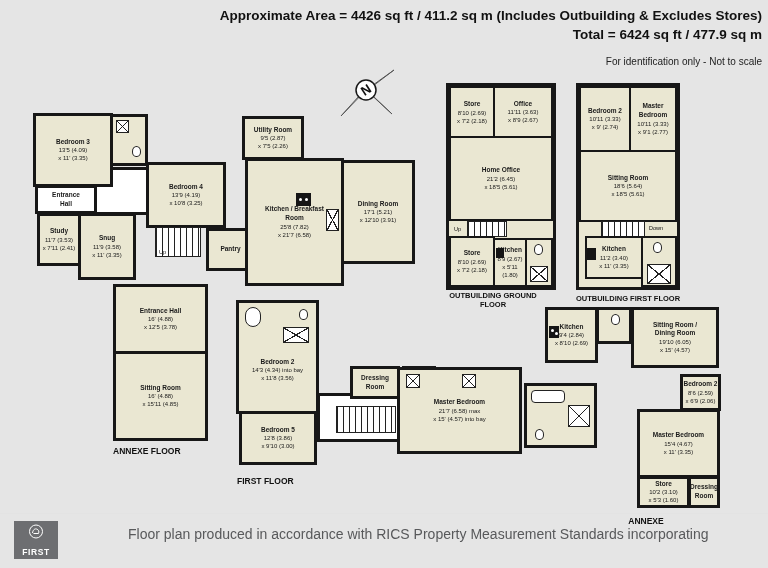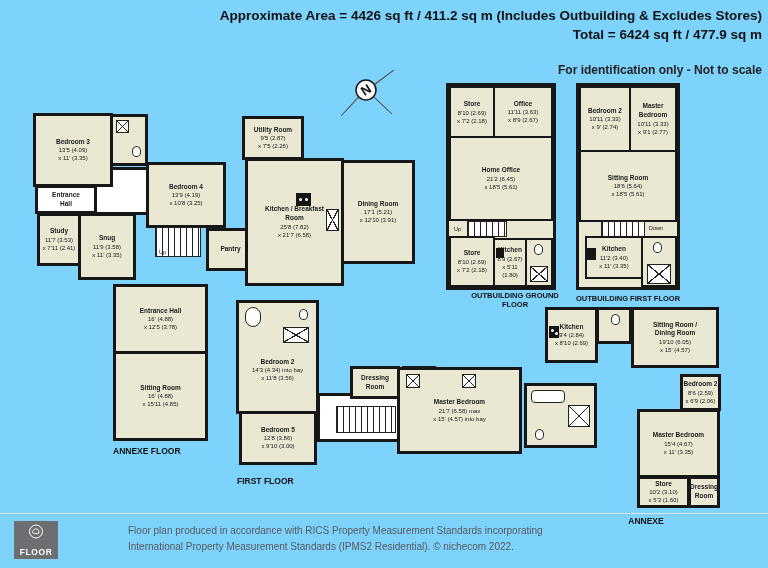--- a/index.html
+++ b/index.html
@@ -1,22 +1,22 @@
 <!DOCTYPE html>
 <html><head>
 <meta charset="utf-8">
 <style>
   html,body { margin:0; padding:0; background:#fff; }
-  .canvas { position:relative; width:768px; height:568px; background:#7dd3fc; overflow:hidden;
+  .canvas { position:relative; width:768px; height:568px; background:#e5e5e5; overflow:hidden;
             font-family:"Liberation Sans","DejaVu Sans",sans-serif; color:#111; }
 
   
   .hdr { position:absolute; top:6px; right:6px; text-align:right; }
   .h-line { font-size:13.5px; line-height:19px; font-weight:bold; letter-spacing:0; }
-  .h-note { font-size:12px; margin-top:19px; color:#222; font-weight:bold; }
+  .h-note { font-size:10px; margin-top:12px; color:#222; font-weight:normal; }
 
   
   .room { position:absolute; box-sizing:border-box; background:#eae7d2; border:3px solid #171717;
           display:flex; flex-direction:column; align-items:center; justify-content:center;
           text-align:center; color:#1a1a1a; }
   .room.white { background:#fff; }
   .room.in { border-width:2px; }
   .rn { font-weight:bold; font-size:6.5px; line-height:1.35; }
   .rn.wrap { max-width:60px; }
   .rn.wrap-narrow { max-width:34px; }
@@ -48,21 +48,21 @@
   
   .foot-rule { position:absolute; left:0; right:0; top:513px; border-top:1px solid #e3e3e3; }
   .rics { position:absolute; left:14px; top:521px; width:44px; height:38px; background:#6d6e71; color:#fff;
           box-sizing:border-box; display:flex; flex-direction:column; align-items:center; justify-content:flex-end;
           padding-bottom:2px; }
   .rics .brand { font-weight:bold; font-size:8.5px; letter-spacing:0.6px; }
   .rics svg { position:absolute; top:3px; left:13px; }
   .badge { position:absolute; left:60px; top:521px; width:60px; height:38px; box-sizing:border-box;
            border:2px solid #6d6e71; border-radius:0 0 12px 0; background:#fff; color:#6d6e71;
            font-weight:bold; font-size:7.5px; line-height:1.3; padding:3px 0 0 5px; }
-  .ftext { position:absolute; left:128px; top:523px; font-size:10px; color:#58595b; line-height:1.6; }
+  .ftext { position:absolute; left:128px; top:523px; font-size:14px; color:#58595b; line-height:1.6;text-align:right; }
 </style>
 </head>
 <body>
 
 <div class="canvas">
 
   <div class="hdr">
     <div class="h-line">Approximate Area = 4426 sq ft / 411.2 sq m (Includes Outbuilding &amp; Excludes Stores)</div>
     <div class="h-line">Total = 6424 sq ft / 477.9 sq m</div>
     <div class="h-note">For identification only - Not to scale</div>
@@ -229,21 +229,21 @@
       <div class="stove" style="left:1px;top:8px;width:8px;height:10px"></div>
       <div class="rn">Kitchen</div>
       <div class="rd">8'9 (2.67)</div>
       <div class="rd">x 5'11 (1.80)</div>
     </div>
     <div class="room in" style="left:76px;top:152px;width:28px;height:49px">
       <div class="wc" style="left:7px;top:4px"></div>
       <div class="xbox" style="left:3px;top:26px;width:18px;height:16px"></div>
     </div>
   </div>
-  <div class="lbl small center" style="left:458px;top:291px;width:114px">OUTBUILDING GROUND FLOOR</div>
+  <div class="lbl small center" style="left:436px;top:291px;width:114px">OUTBUILDING GROUND FLOOR</div>
 
   <div class="ob" style="left:576px;top:83px;width:104px;height:207px">
     <div class="room in" style="left:0;top:0;width:52px;height:66px">
       <div class="rn">Bedroom 2</div>
       <div class="rd">10'11 (3.33)</div>
       <div class="rd">x 9' (2.74)</div>
     </div>
     <div class="room in" style="left:50px;top:0;width:48px;height:66px">
       <div class="rn" style="max-width:44px">Master Bedroom</div>
       <div class="rd">10'11 (3.33)</div>
@@ -313,22 +313,21 @@
 
   <div class="lbl center" style="left:596px;top:516px;width:100px">ANNEXE</div>
 
   <div class="foot-rule"></div>
 
   <div class="rics">
     <svg width="18" height="15" viewBox="0 0 18 15">
       <circle cx="9" cy="7.5" r="6.5" fill="none" stroke="#fff" stroke-width="1"></circle>
       <path d="M5.5 9 C6 5.5 8 4.5 9.5 5 C11.5 5.6 12.5 7.5 11.5 9.5 M6.5 9.5 h5" fill="none" stroke="#fff" stroke-width="1"></path>
     </svg>
-    <div class="brand">FLOOR</div>
+    <div class="brand">FIRST</div>
   </div>
 
 
   <div class="ftext">
     <div>Floor plan produced in accordance with RICS Property Measurement Standards incorporating</div>
-    <div>International Property Measurement Standards (IPMS2 Residential).  © nichecom 2022.</div>
   </div>
 
 </div>
 
 </body></html>

